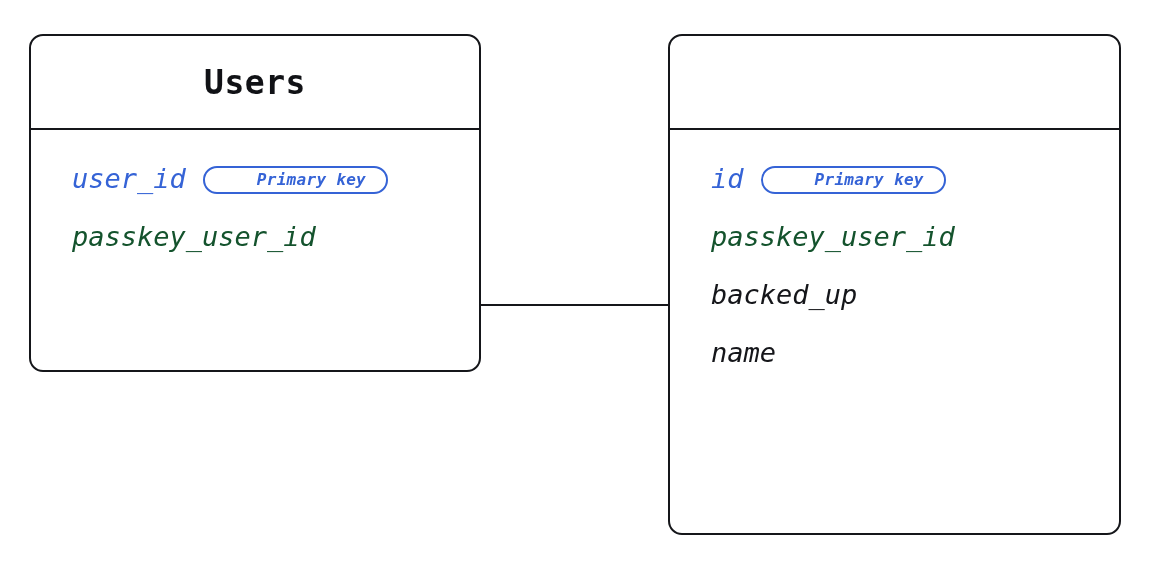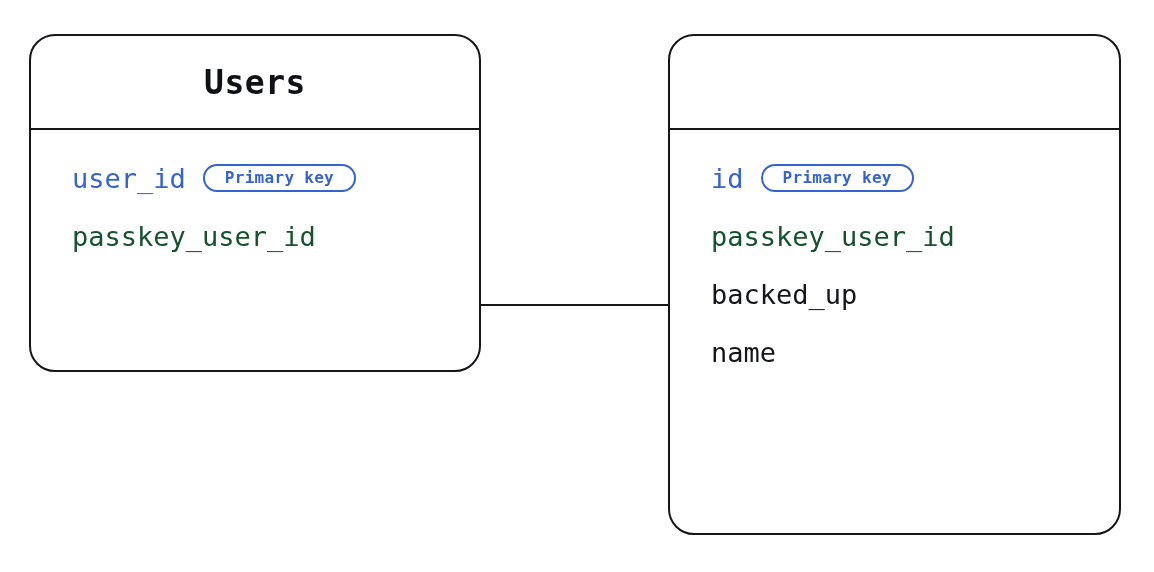--- a/index.html
+++ b/index.html
@@ -22,21 +22,21 @@
     width: 1154px;
     height: 572px;
   }
 
   
   .entity {
     position: absolute;
     box-sizing: border-box;
     background: #ffffff;
     border: 2px solid #15161a;
-    border-radius: 26px;
+    border-radius: 14px;
   }
 
   .entity-header {
     position: absolute;
     left: 0;
     right: 0;
     top: 0;
     height: 92px;
     display: flex;
     align-items: center;
@@ -69,24 +69,25 @@
     right: 0;
     top: 92px;
     bottom: 0;
     padding-left: 41px;
     padding-top: 36px;
     box-sizing: border-box;
   }
 
   .field-row {
     display: flex;
-    align-items: flex-start;
+    align-items: flex-end;
     height: 30px;
     margin-bottom: 28px;
     white-space: nowrap;
+    font-style: italic;
   }
 
   .field-name {
     font-family: "DejaVu Sans Mono", "Liberation Mono", monospace;
     font-size: 27px;
     line-height: 30px;
     color: #15161a;
     letter-spacing: 0px;
   }
   .field-name.pk  { color: #3563d6; }
@@ -106,20 +107,21 @@
     background: #ffffff;
   }
   .pk-badge-label {
     font-family: "DejaVu Sans Mono", "Liberation Mono", monospace;
     font-weight: bold;
     font-size: 16px;
     line-height: 1;
     color: #3563d6;
     letter-spacing: 0.3px;
     white-space: nowrap;
+    margin-left: 32px;
   }
 
   
   .connector {
     position: absolute;
     background: #15161a;
   }
 </style>
 </head>
 <body>

